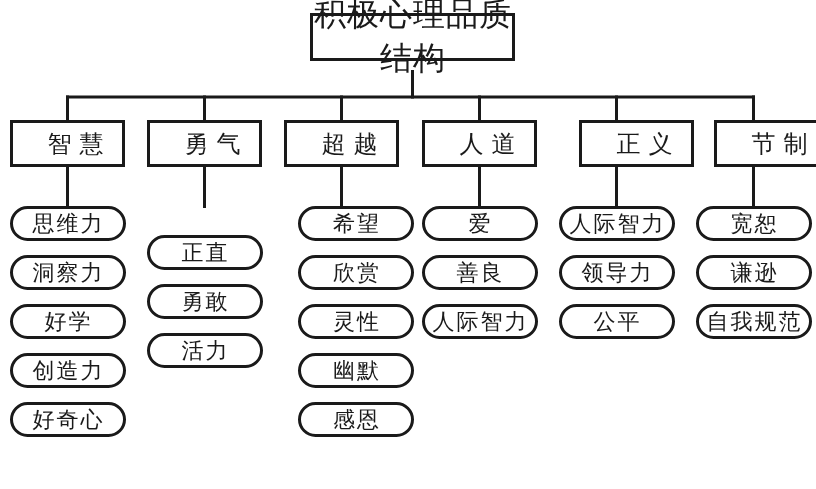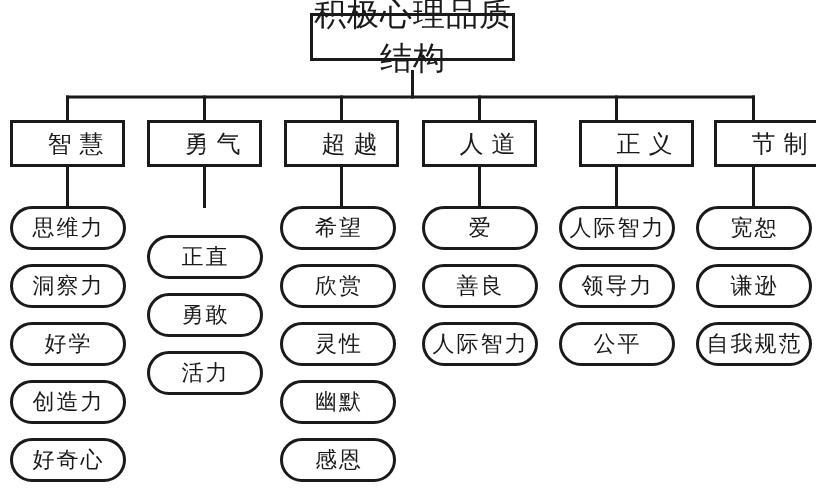--- a/index.html
+++ b/index.html
@@ -48,27 +48,27 @@
   .trait-col {
     position: absolute;
     top: 206px;
     width: 116px;
     display: flex;
     flex-direction: column;
     gap: 14px;
   }
   .col-0 { left: 9.5px; }
   .col-1 { left: 146.5px; margin-top: 29px; }
-  .col-2 { left: 280px; }
+  .col-2 { left: 298px; }
   .col-3 { left: 421.5px; }
   .col-4 { left: 558.5px; }
   .col-5 { left: 695.5px; align-items: flex-end; }
   .trait-node {
     box-sizing: border-box;
-    width: 116px; height: 44px;
+    width: 116px; height: 35px;
     border: 3px solid #1a1a1a;
     border-radius: 22px;
     background: #ffffff;
     display: flex;
     align-items: center;
     justify-content: center;
     font-size: 22px;
     letter-spacing: 2px; padding-left: 2px;
     text-align: center;
     white-space: nowrap;

